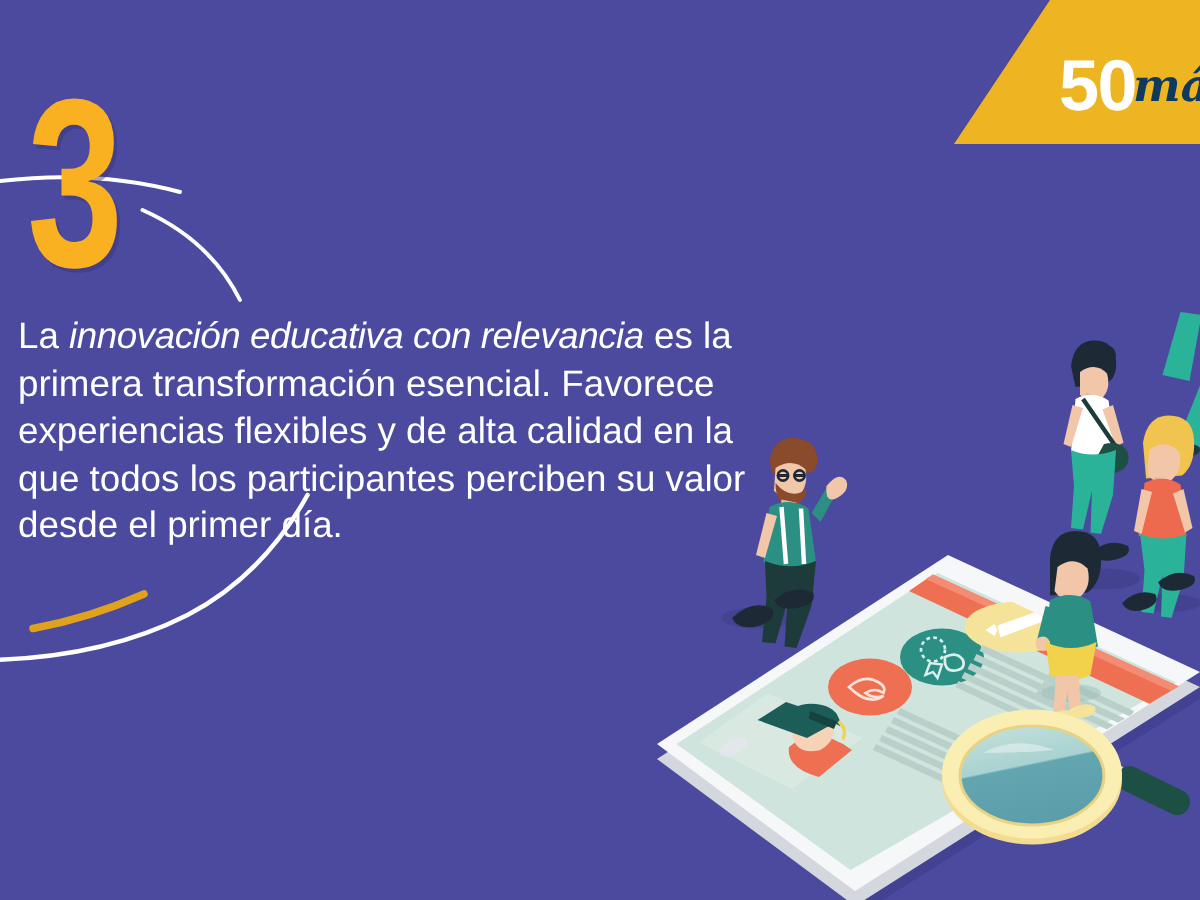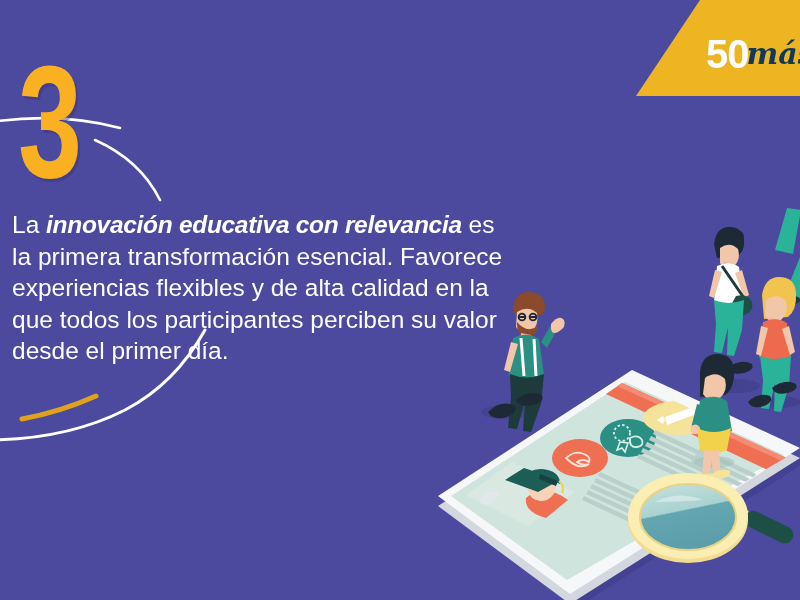--- a/index.html
+++ b/index.html
@@ -37,21 +37,21 @@
     inset: 0;
   }
   .badge-text {
     position: absolute;
     left: 86px;
     top: 34px;
     white-space: nowrap;
     line-height: 1;
   }
   .badge-num {
-    font-size: 40px;
+    font-size: 48px;
     font-weight: bold;
     color: #ffffff;
     letter-spacing: -1px;
     vertical-align: middle;
   }
   .badge-mas {
     font-family: "DejaVu Serif", serif;
     font-size: 30px;
     font-weight: bold;
     font-style: italic;
@@ -83,21 +83,21 @@
     top: 209px;
     width: 500px;
     color: #ffffff;
     font-size: 24.5px;
     line-height: 31.5px;
     font-weight: normal;
     letter-spacing: 0px;
   }
   .body-copy em {
     font-style: italic;
-    font-weight: bold;
+    font-weight: normal;
     font-stretch: condensed;
     font-family: "Liberation Sans Narrow", "Liberation Sans", sans-serif;
     letter-spacing: -0.3px;
   }
 
   
   .illustration {
     position: absolute;
     left: 0; top: 0;
     width: 800px; height: 600px;

